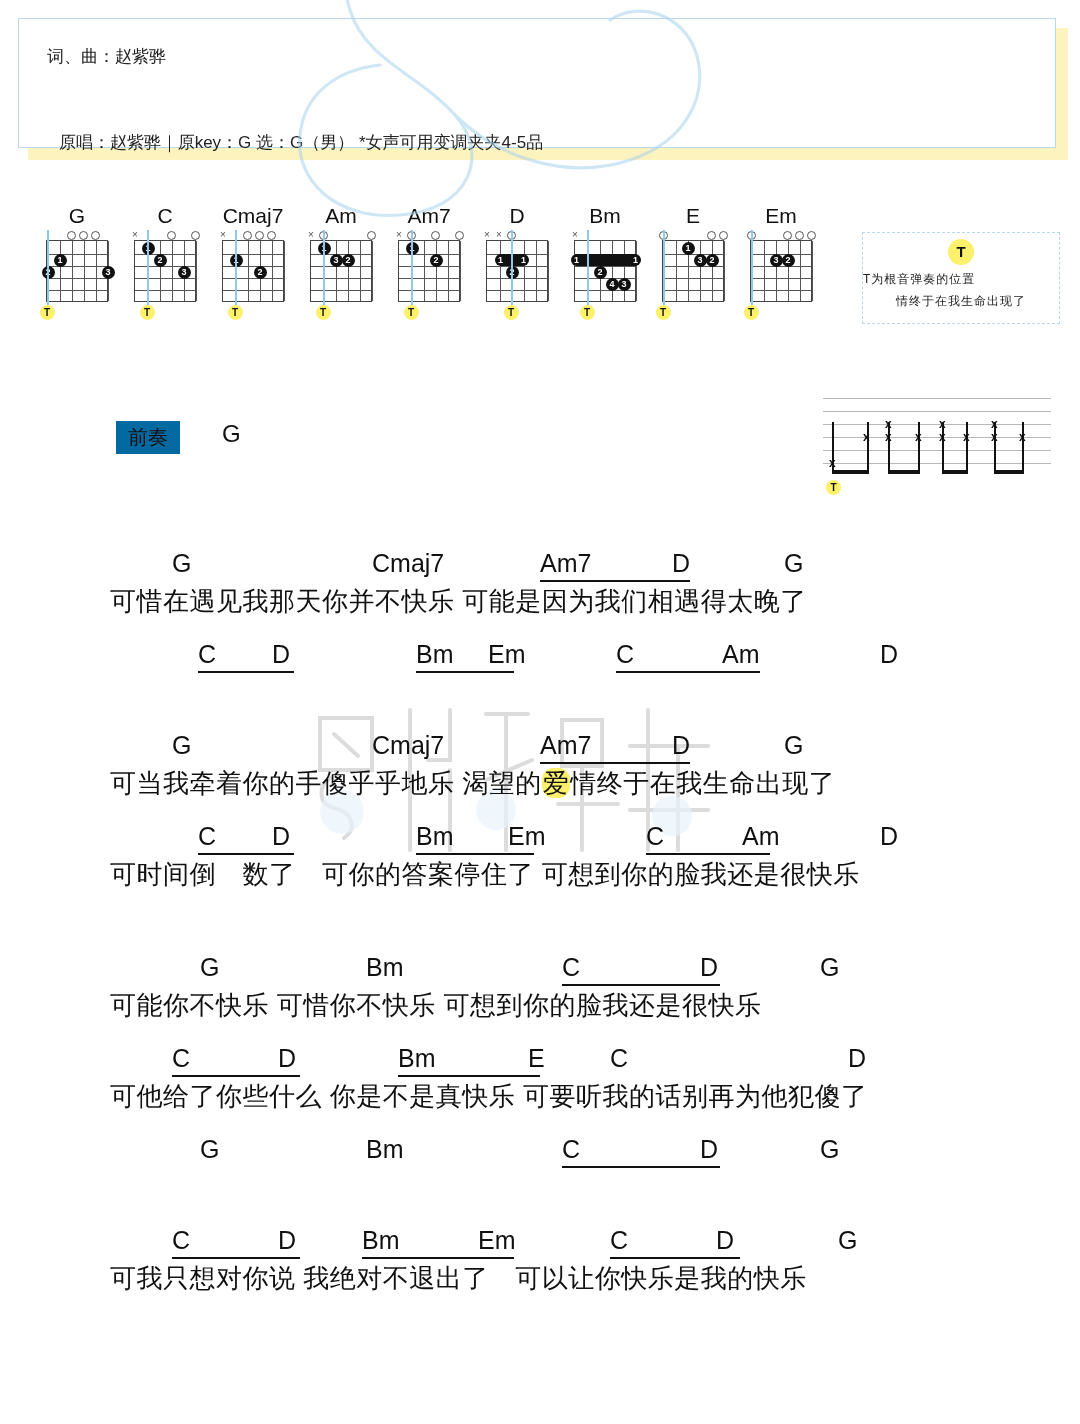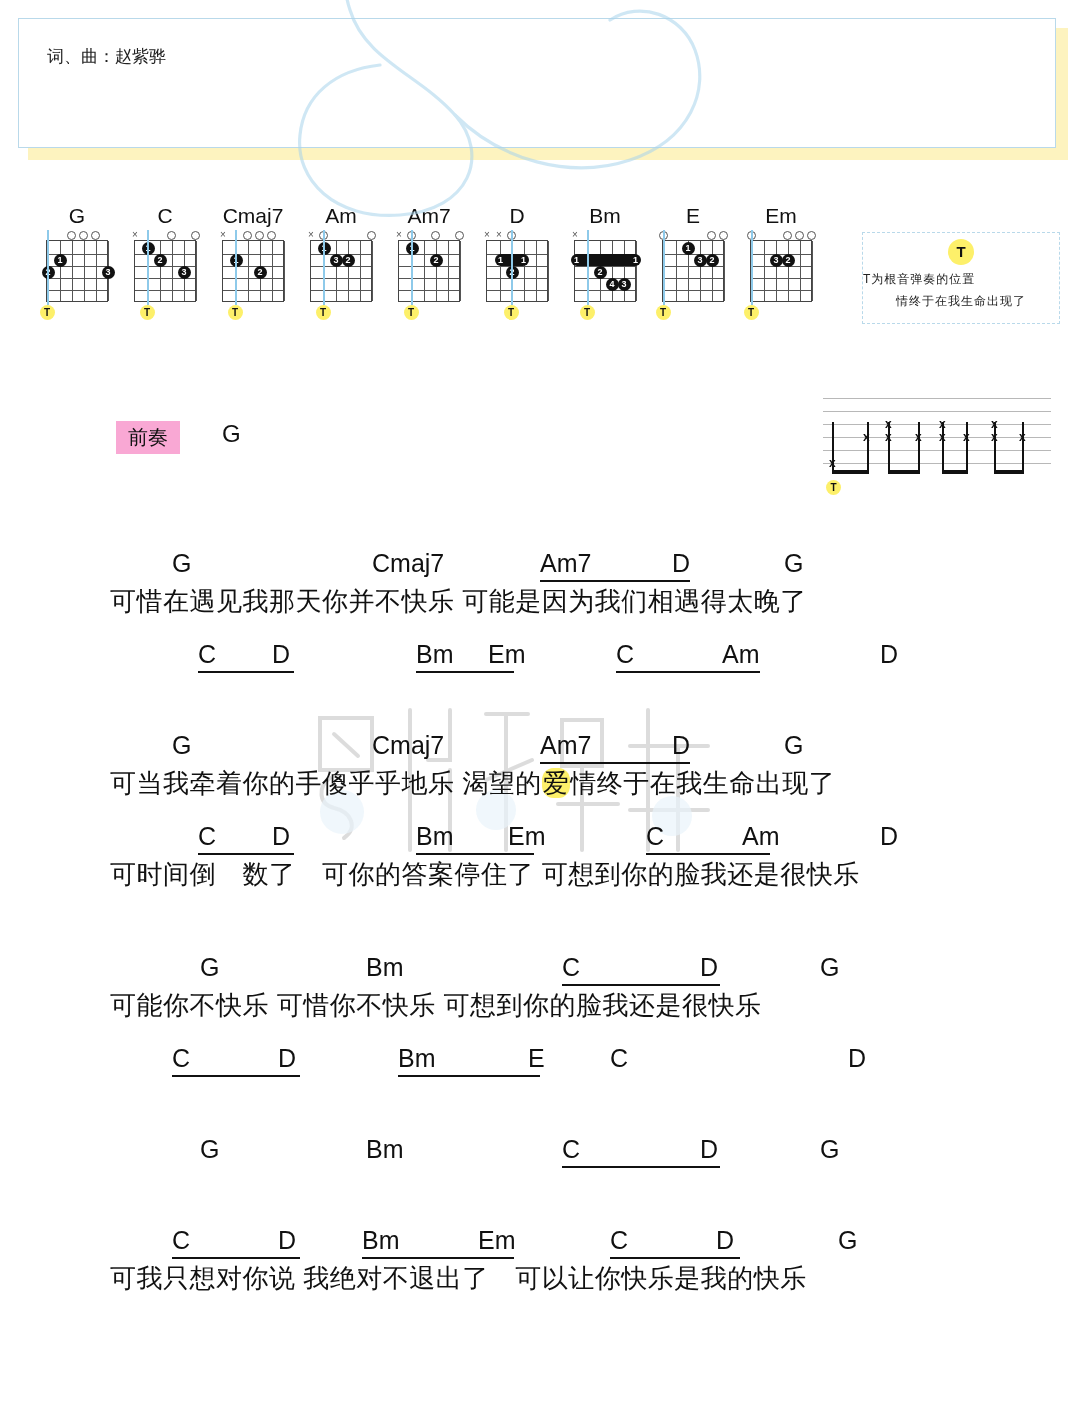--- a/index.html
+++ b/index.html
@@ -40,21 +40,21 @@
   .barre span{position:absolute;top:0;font-size:9px;line-height:12px;color:#fff;font-weight:700;}
   .tmark{position:absolute;width:15px;height:15px;border-radius:50%;background:#fdf06a;color:#111;font-size:10px;line-height:15px;text-align:center;font-weight:700;}
 
   
   .legend{position:absolute;left:862px;top:232px;width:198px;height:92px;border:1.3px dashed #b9d9ea;box-sizing:border-box;background:#fff;}
   .legend-t{position:absolute;left:50%;margin-left:-13px;top:6px;width:26px;height:26px;border-radius:50%;background:#fdf06a;color:#111;font-size:15px;line-height:26px;text-align:center;font-weight:700;}
   .legend-l1{position:absolute;left:0;right:0;top:38px;font-size:12px;letter-spacing:1px;color:#222;}
   .legend-l2{position:absolute;left:0;right:0;top:60px;text-align:center;font-size:12px;letter-spacing:1px;color:#222;}
 
   
-  .intro-tag{position:absolute;left:116px;top:421px;background:#f9a8d4;padding:3px 12px;font-size:20px;color:#111;}
+  .intro-tag{position:absolute;left:116px;top:421px;background:#0369a1;padding:3px 12px;font-size:20px;color:#111;}
   .intro-chord{position:absolute;left:222px;top:420px;font-size:24px;color:#111;}
 
   
   .tab{position:absolute;left:823px;top:390px;width:228px;height:105px;}
   .tabline{position:absolute;left:0;right:0;height:1px;background:#b8b8b8;}
   .tabx{position:absolute;font-size:12px;line-height:12px;color:#111;font-weight:600;}
   .stem{position:absolute;width:1.6px;background:#111;}
   .beam{position:absolute;height:4px;background:#111;}
   .tab-t{position:absolute;width:15px;height:15px;border-radius:50%;background:#fdf06a;color:#111;font-size:10px;line-height:15px;text-align:center;font-weight:700;}
 
@@ -73,20 +73,21 @@
 </style>
 </head>
 <body>
 
 <div class="header-wrap">
   <div class="header-shadow"></div>
   <div class="header-box">
     <div class="title-row">
       <div class="title-credit">词、曲：赵紫骅</div>
     </div>
+    <div class="subtitle">原唱：赵紫骅｜原key：G  选：G（男）  *女声可用变调夹夹4-5品</div>
   </div>
 </div>
 
 <div class="chords-row" id="chords-row">
     <div class="chord" style="left: 0px;">
       <div class="chord-name">G</div>
       <div class="grid-wrap">
         <div class="markers">
           <div class="mk o" style="left: 20px;"></div>
           <div class="mk o" style="left: 32px;"></div>
@@ -464,20 +465,21 @@
       <div class="chordline">
         <div class="ch" style="left: 172px;">C</div>
         <div class="ch" style="left: 278px;">D</div>
         <div class="ch" style="left: 398px;">Bm</div>
         <div class="ch" style="left: 528px;">E</div>
         <div class="ch" style="left: 610px;">C</div>
         <div class="ch" style="left: 848px;">D</div>
         <div class="bar" style="left: 172px; width: 128px;"></div>
         <div class="bar" style="left: 398px; width: 142px;"></div>
       </div>
+      <div class="lyric">可他给了你些什么 你是不是真快乐 可要听我的话别再为他犯傻了</div>
     </div>
     <div class="line" style="position: absolute; left: 0px; width: 1080px; top: 1134px;">
       <div class="chordline">
         <div class="ch" style="left: 200px;">G</div>
         <div class="ch" style="left: 366px;">Bm</div>
         <div class="ch" style="left: 562px;">C</div>
         <div class="ch" style="left: 700px;">D</div>
         <div class="ch" style="left: 820px;">G</div>
         <div class="bar" style="left: 562px; width: 158px;"></div>
       </div>

